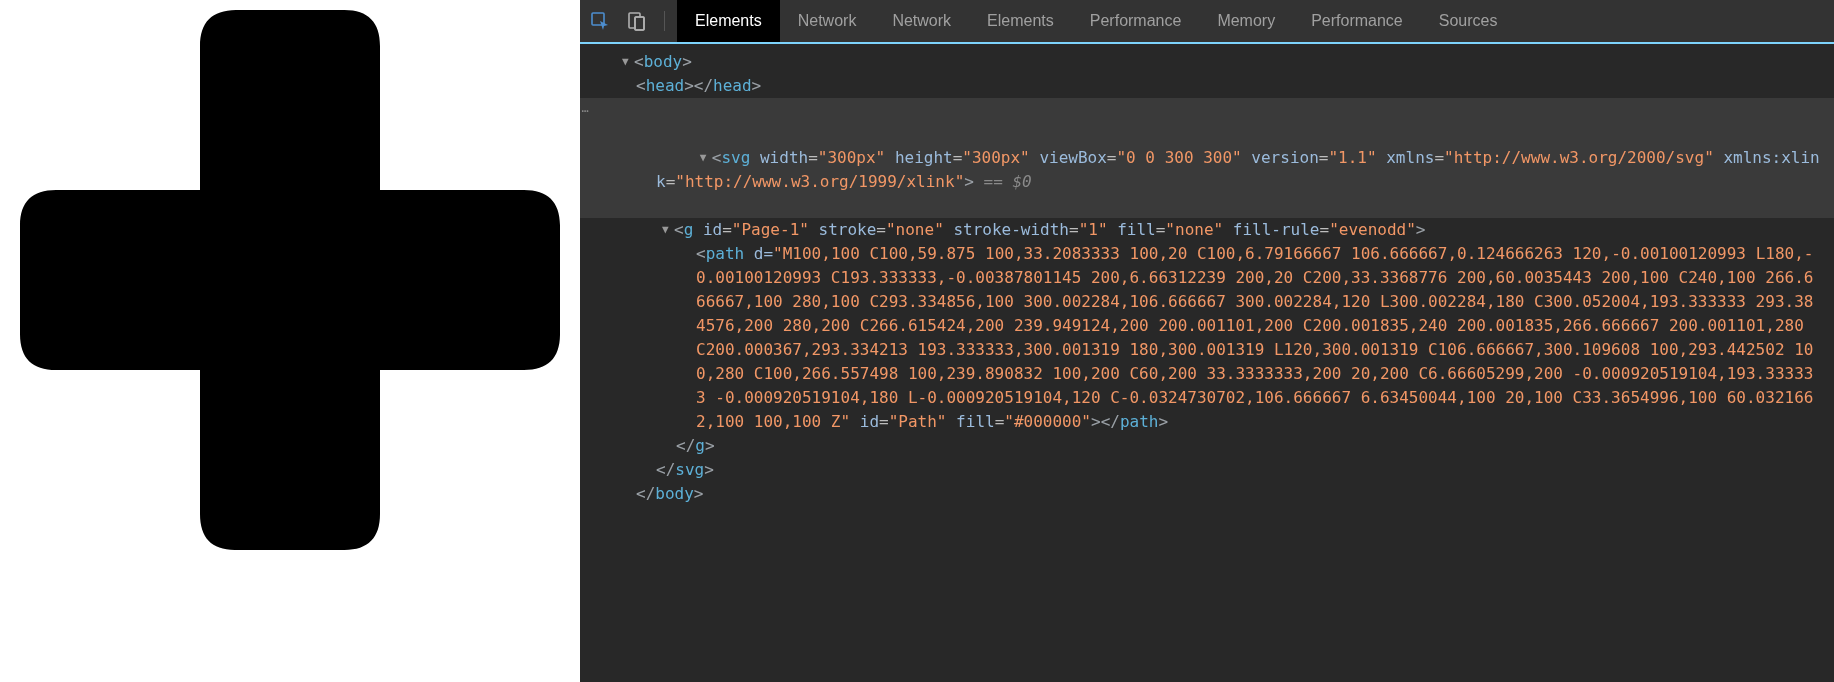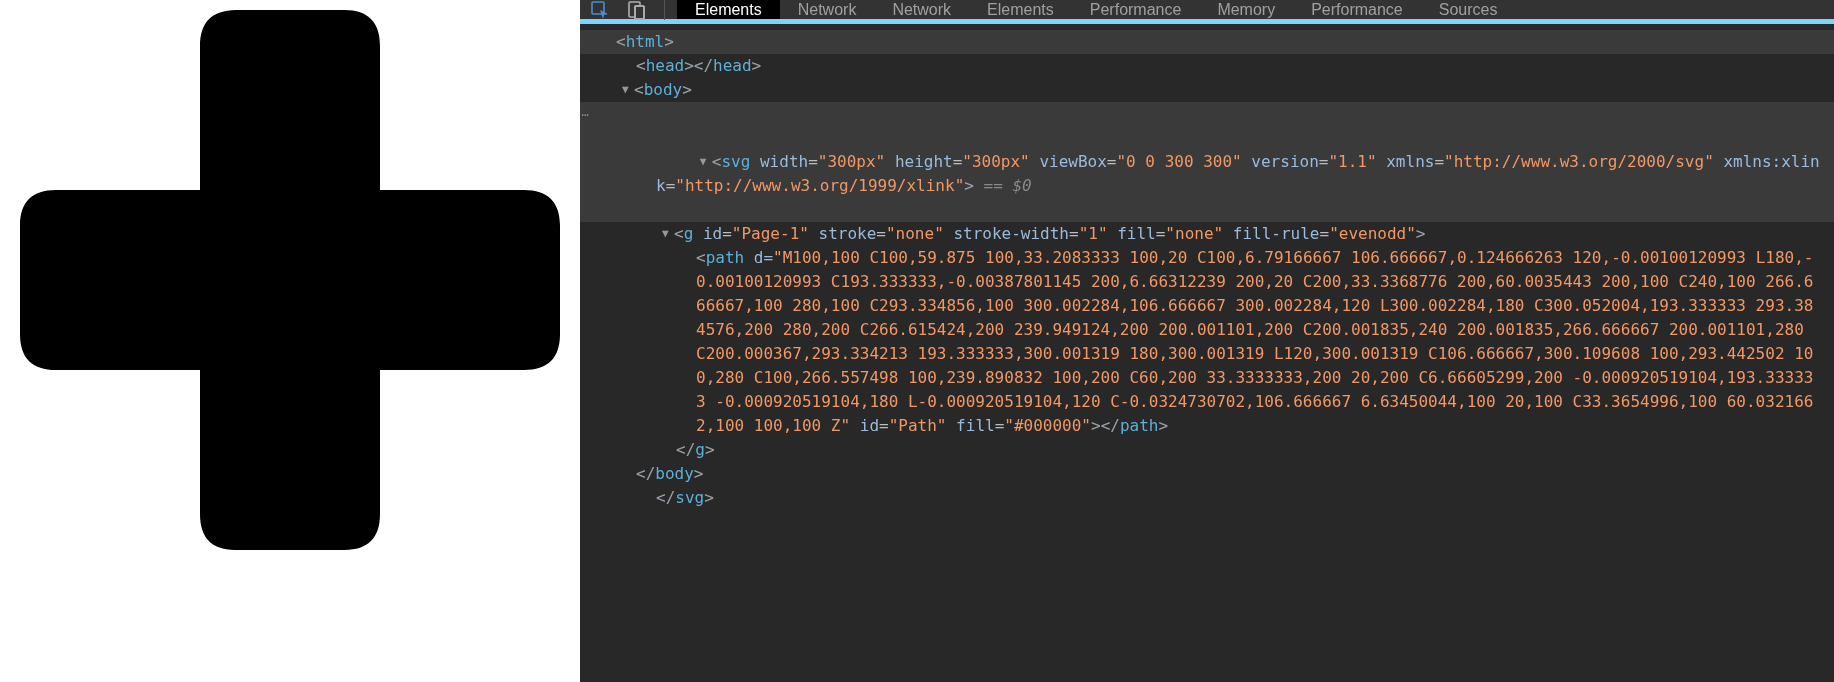--- a/index.html
+++ b/index.html
@@ -31,25 +31,25 @@
     }
     .devtools {
       flex: 1;
       height: 100%;
       background: #282828;
       color: #cfd0d0;
       display: flex;
       flex-direction: column;
     }
     .dt-toolbar {
-      height: 24px;
+      height: 44px;
       background: #333333;
       display: flex;
       align-items: center;
-      border-bottom: 5px solid #7dd3fc;
+      border-bottom: 2px solid #7dd3fc;
     }
     .dt-toolbar-icons {
       display: flex;
       align-items: center;
       padding: 0 8px;
       gap: 12px;
     }
     .dt-icon {
       display: inline-flex;
       align-items: center;
@@ -166,30 +166,29 @@
       <div class="dt-tab">Network</div>
       <div class="dt-tab">Elements</div>
       <div class="dt-tab">Performance</div>
       <div class="dt-tab">Memory</div>
       <div class="dt-tab">Performance</div>
       <div class="dt-tab">Sources</div>
     </div>
   </div>
 
   <div class="dt-body">
-    <div class="code-line indent-1 highlighted"><span class="tag-bracket">&lt;</span><span class="tag-name">html</span><span class="tag-bracket">&gt;</span></div>
+    <div class="code-line indent-2"><span class="arrow">▼</span><span class="tag-bracket">&lt;</span><span class="tag-name">body</span><span class="tag-bracket">&gt;</span></div>
     <div class="code-line indent-2"><span class="tag-bracket">&lt;</span><span class="tag-name">head</span><span class="tag-bracket">&gt;&lt;/</span><span class="tag-name">head</span><span class="tag-bracket">&gt;</span></div>
-    <div class="code-line indent-2"><span class="arrow">▼</span><span class="tag-bracket">&lt;</span><span class="tag-name">body</span><span class="tag-bracket">&gt;</span></div>
 
     <div class="code-line indent-3 highlighted hover-gutter">
       <span class="gutter-dots">⋯</span>
       <span class="arrow">▼</span><span class="tag-bracket">&lt;</span><span class="tag-name">svg</span> <span id="svg-attrs"><span class="attr-name">width</span><span class="attr-eq">=</span><span class="attr-value">"300px"</span> <span class="attr-name">height</span><span class="attr-eq">=</span><span class="attr-value">"300px"</span> <span class="attr-name">viewBox</span><span class="attr-eq">=</span><span class="attr-value">"0 0 300 300"</span> <span class="attr-name">version</span><span class="attr-eq">=</span><span class="attr-value">"1.1"</span> <span class="attr-name">xmlns</span><span class="attr-eq">=</span><span class="attr-value">"http://www.w3.org/2000/svg"</span> <span class="attr-name">xmlns:xlink</span><span class="attr-eq">=</span><span class="attr-value">"http://www.w3.org/1999/xlink"</span></span><span class="tag-bracket">&gt;</span><span class="selected-suffix"> == $0</span>
     </div>
 
     <div class="code-line indent-4"><span class="arrow">▼</span><span class="tag-bracket">&lt;</span><span class="tag-name">g</span> <span id="g-attrs"><span class="attr-name">id</span><span class="attr-eq">=</span><span class="attr-value">"Page-1"</span> <span class="attr-name">stroke</span><span class="attr-eq">=</span><span class="attr-value">"none"</span> <span class="attr-name">stroke-width</span><span class="attr-eq">=</span><span class="attr-value">"1"</span> <span class="attr-name">fill</span><span class="attr-eq">=</span><span class="attr-value">"none"</span> <span class="attr-name">fill-rule</span><span class="attr-eq">=</span><span class="attr-value">"evenodd"</span></span><span class="tag-bracket">&gt;</span></div>
 
     <div class="code-line indent-5"><span class="tag-bracket">&lt;</span><span class="tag-name">path</span> <span class="attr-name">d=</span><span class="attr-value">"M100,100 C100,59.875 100,33.2083333 100,20 C100,6.79166667 106.666667,0.124666263 120,-0.00100120993 L180,-0.00100120993 C193.333333,-0.00387801145 200,6.66312239 200,20 C200,33.3368776 200,60.0035443 200,100 C240,100 266.666667,100 280,100 C293.334856,100 300.002284,106.666667 300.002284,120 L300.002284,180 C300.052004,193.333333 293.384576,200 280,200 C266.615424,200 239.949124,200 200.001101,200 C200.001835,240 200.001835,266.666667 200.001101,280 C200.000367,293.334213 193.333333,300.001319 180,300.001319 L120,300.001319 C106.666667,300.109608 100,293.442502 100,280 C100,266.557498 100,239.890832 100,200 C60,200 33.3333333,200 20,200 C6.66605299,200 -0.000920519104,193.333333 -0.000920519104,180 L-0.000920519104,120 C-0.0324730702,106.666667 6.63450044,100 20,100 C33.3654996,100 60.0321662,100 100,100 Z"</span> <span id="path-tail"><span class="attr-name">id</span><span class="attr-eq">=</span><span class="attr-value">"Path"</span> <span class="attr-name">fill</span><span class="attr-eq">=</span><span class="attr-value">"#000000"</span></span><span class="tag-bracket">&gt;</span><span class="tag-bracket">&lt;/</span><span class="tag-name">path</span><span class="tag-bracket">&gt;</span></div>
 
     <div class="code-line indent-4"><span class="tag-bracket">&lt;/</span><span class="tag-name">g</span><span class="tag-bracket">&gt;</span></div>
+    <div class="code-line indent-3"><span class="tag-bracket">&lt;/</span><span class="tag-name">svg</span><span class="tag-bracket">&gt;</span></div>
     <div class="code-line indent-2"><span class="tag-bracket">&lt;/</span><span class="tag-name">body</span><span class="tag-bracket">&gt;</span></div>
-    <div class="code-line indent-3"><span class="tag-bracket">&lt;/</span><span class="tag-name">svg</span><span class="tag-bracket">&gt;</span></div>
   </div>
 </div>
 
 </body></html>

